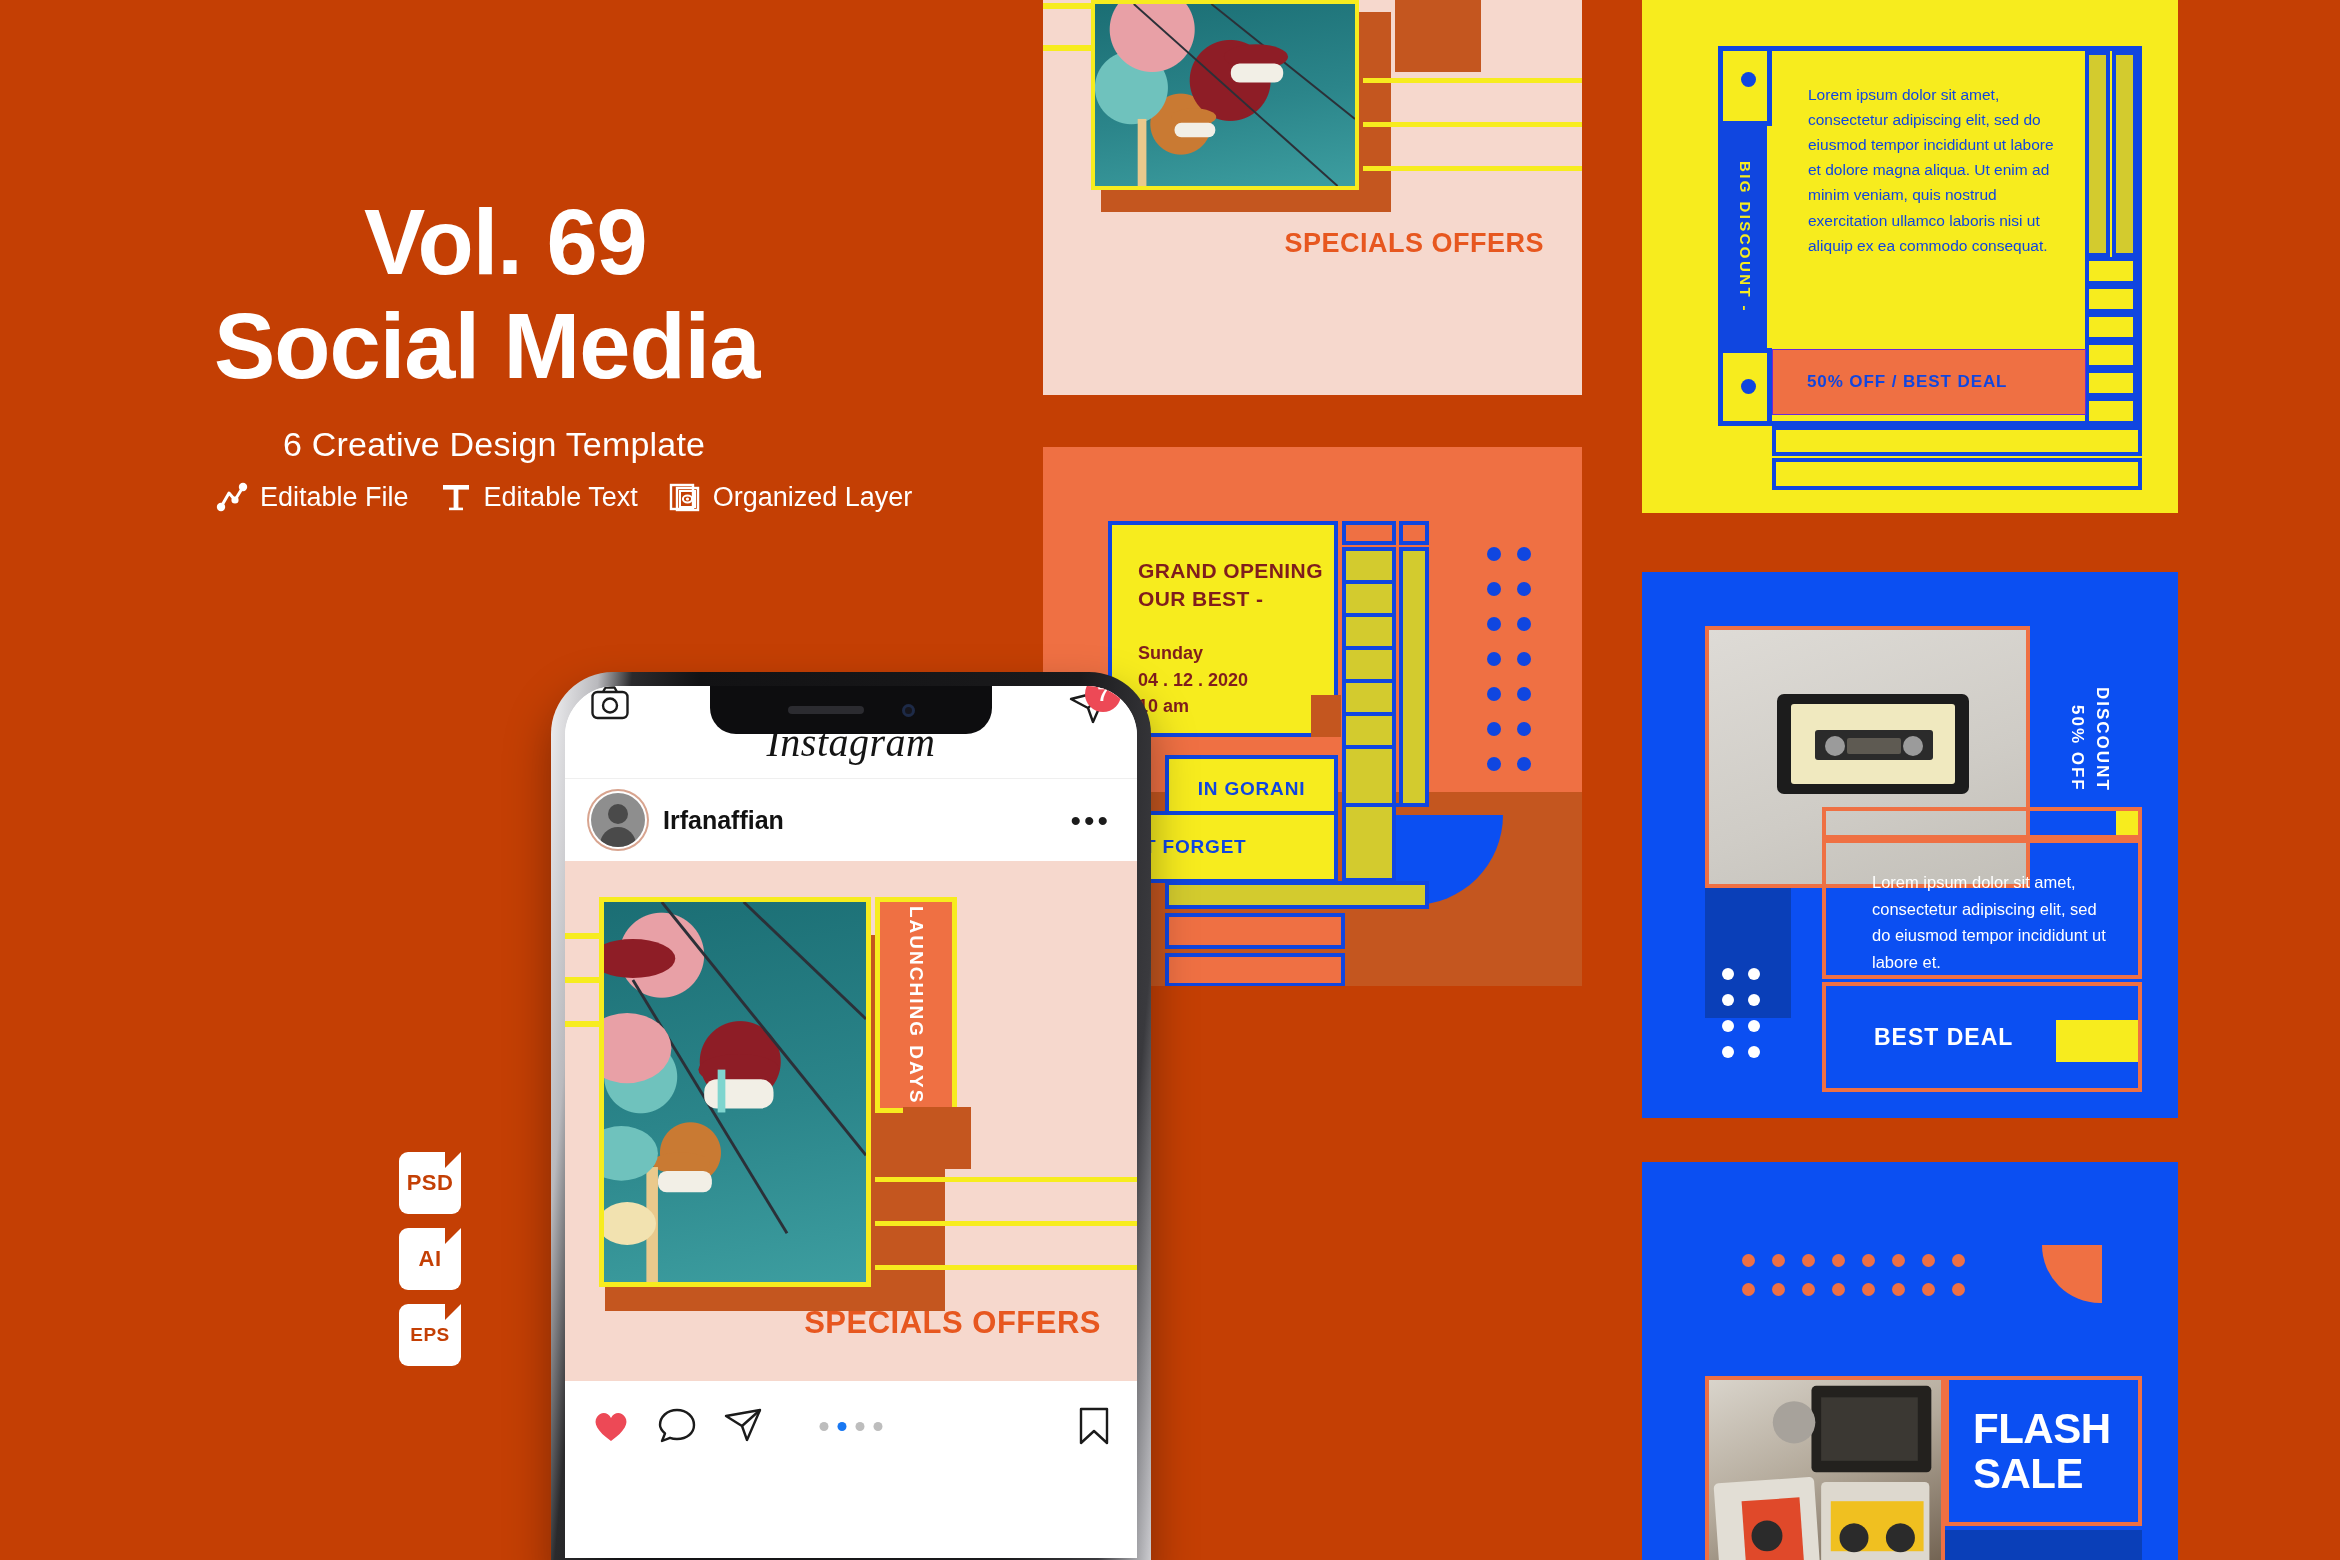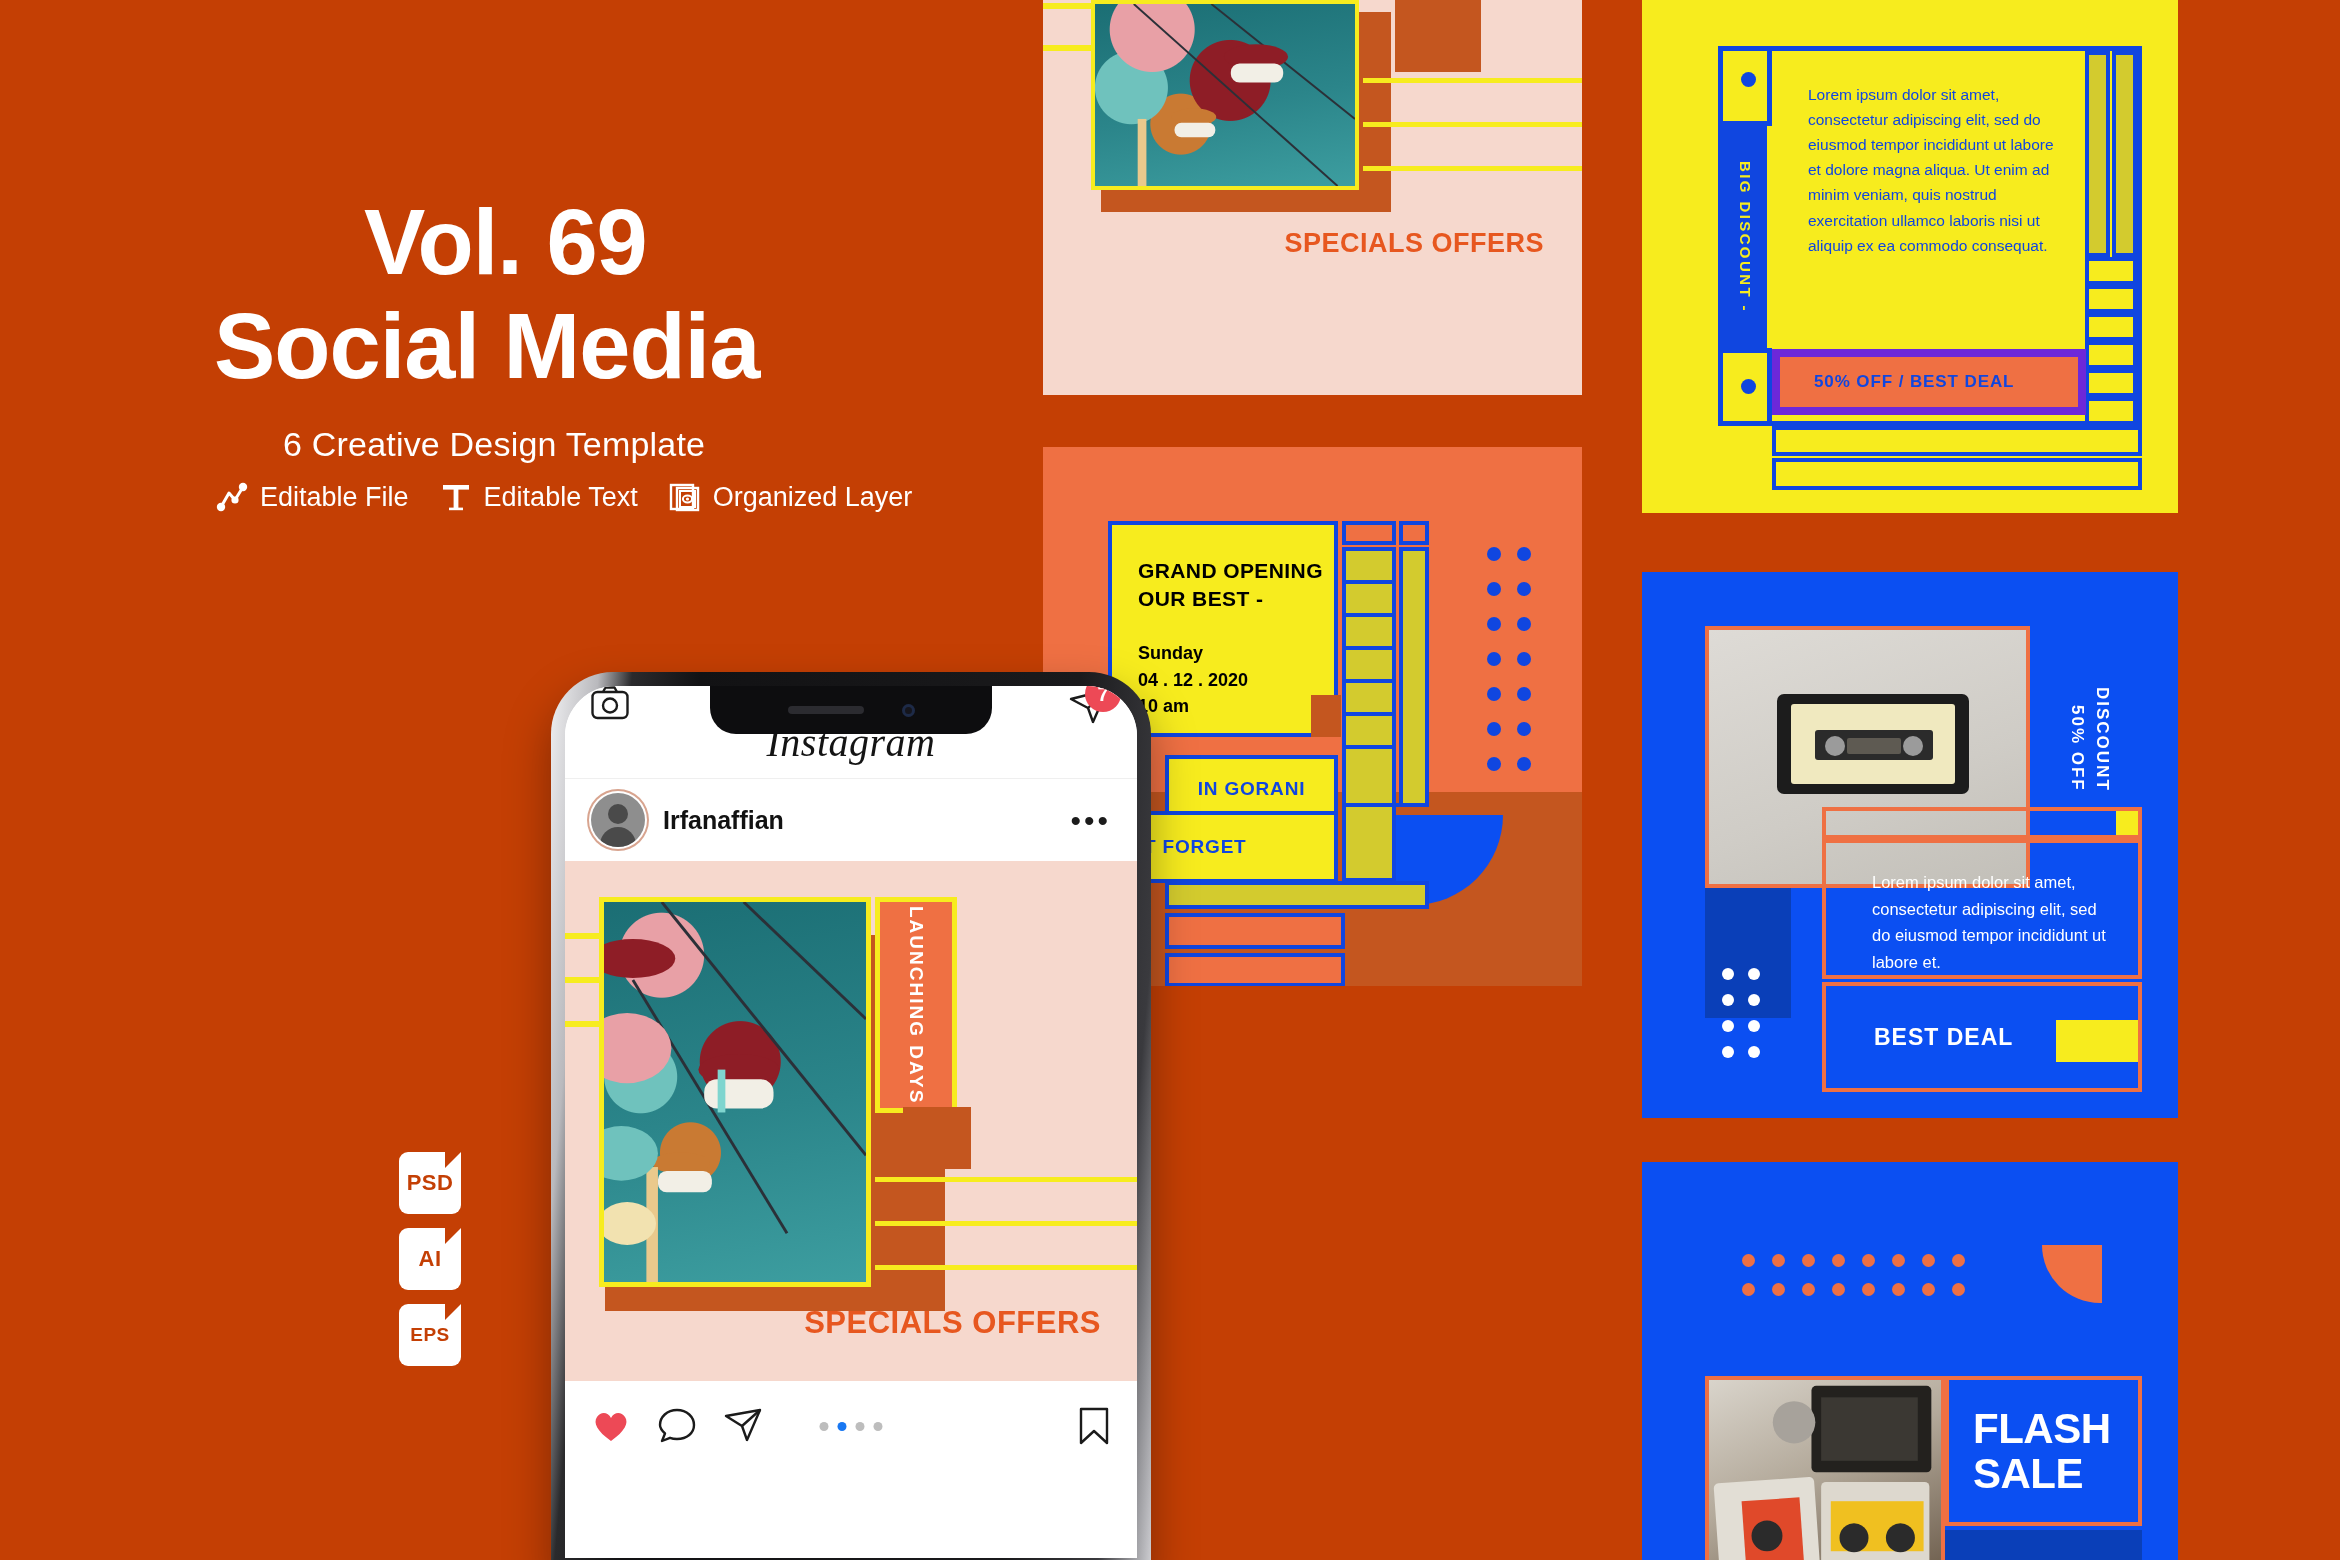--- a/index.html
+++ b/index.html
@@ -246,21 +246,21 @@
     <div class="abs" style="left:320px;top:276px;width:219px;height:5px;background:#f7ec1e;"></div>
 
     <div class="abs" style="left:0;right:38px;top:338px;text-align:right;color:#e7571f;font-size:27px;font-weight:700;letter-spacing:.5px;">SPECIALS OFFERS</div>
   </div>
 
   <div class="card" id="cardB">
     <div class="abs" style="left:0;top:345px;width:539px;height:194px;background:#c4561f;"></div>
     <div class="abs" style="left:300px;top:368px;width:160px;height:90px;background:#0b4ff2;border-radius:0 0 160px 0;"></div>
 
     <div class="abs" style="left:65px;top:74px;width:230px;height:216px;background:#f7ec1e;border:4px solid #1046e0;">
-      <div style="padding:32px 0 0 26px;color:#000000;">
+      <div style="padding:32px 0 0 26px;color:#7f1d1d;">
         <div style="font-size:21px;font-weight:700;line-height:1.32;letter-spacing:.4px;">
           <span>GRAND OPENING</span><br>
           <span>OUR BEST -</span>
         </div>
         <div style="margin-top:28px;font-size:18px;font-weight:700;line-height:1.45;">
           <span>Sunday</span><br>
           <span>04 . 12 . 2020</span><br>
           <span>10 am</span>
         </div>
       </div>
@@ -342,21 +342,21 @@
 
     <div class="abs" style="left:443px;top:117px;width:25px;height:206px;background:#d3cb2e;border:4px solid #1046e0;"></div>
     <div class="abs" style="left:470px;top:117px;width:25px;height:206px;background:#d3cb2e;border:4px solid #1046e0;"></div>
     <div class="abs" style="left:443px;top:323px;width:52px;height:28px;border:4px solid #1046e0;"></div>
     <div class="abs" style="left:443px;top:351px;width:52px;height:28px;border:4px solid #1046e0;"></div>
     <div class="abs" style="left:443px;top:379px;width:52px;height:28px;border:4px solid #1046e0;"></div>
     <div class="abs" style="left:443px;top:407px;width:52px;height:28px;border:4px solid #1046e0;"></div>
     <div class="abs" style="left:443px;top:435px;width:52px;height:28px;border:4px solid #1046e0;"></div>
     <div class="abs" style="left:443px;top:463px;width:52px;height:28px;border:4px solid #1046e0;"></div>
 
-    <div class="abs" style="left:130px;top:415px;width:314px;height:66px;background:#ef7043;border:8px solid #6d28d9;
+    <div class="abs" style="left:130px;top:415px;width:314px;height:66px;background:#ef7043;border:1px solid #6d28d9;
                             display:flex;align-items:center;padding-left:34px;color:#1046e0;font-size:17px;font-weight:700;letter-spacing:.9px;">50% OFF / BEST DEAL</div>
 
     <div class="abs" style="left:130px;top:492px;width:370px;height:30px;border:4px solid #1046e0;"></div>
     <div class="abs" style="left:130px;top:524px;width:370px;height:32px;border:4px solid #1046e0;"></div>
   </div>
 
   <div class="card" id="cardE">
 
     <div class="abs photo-cassette" style="left:63px;top:54px;width:325px;height:262px;border:4px solid #ef7043;">
       <div class="cass-body" style="left:68px;top:64px;width:192px;height:100px;"></div>

